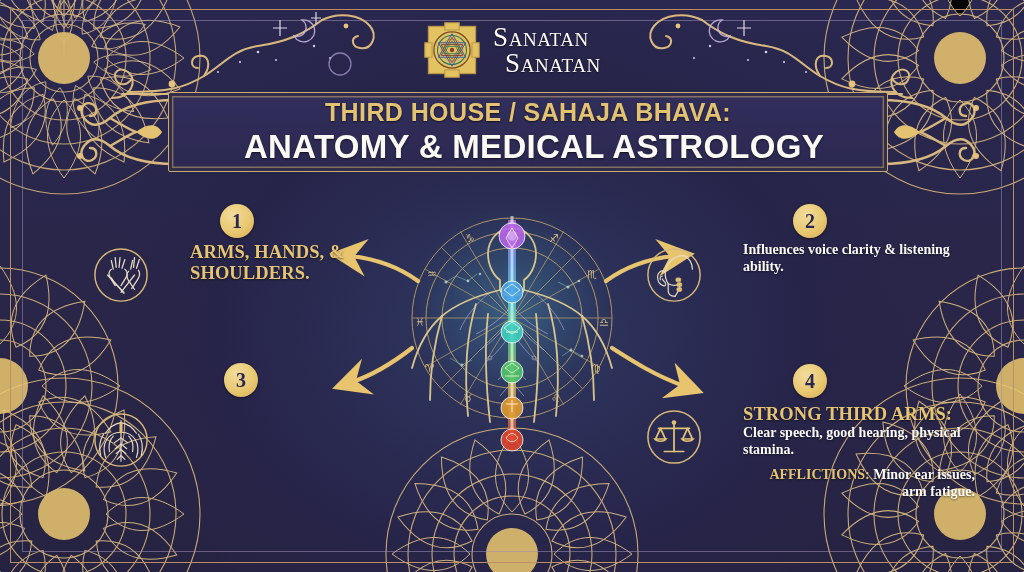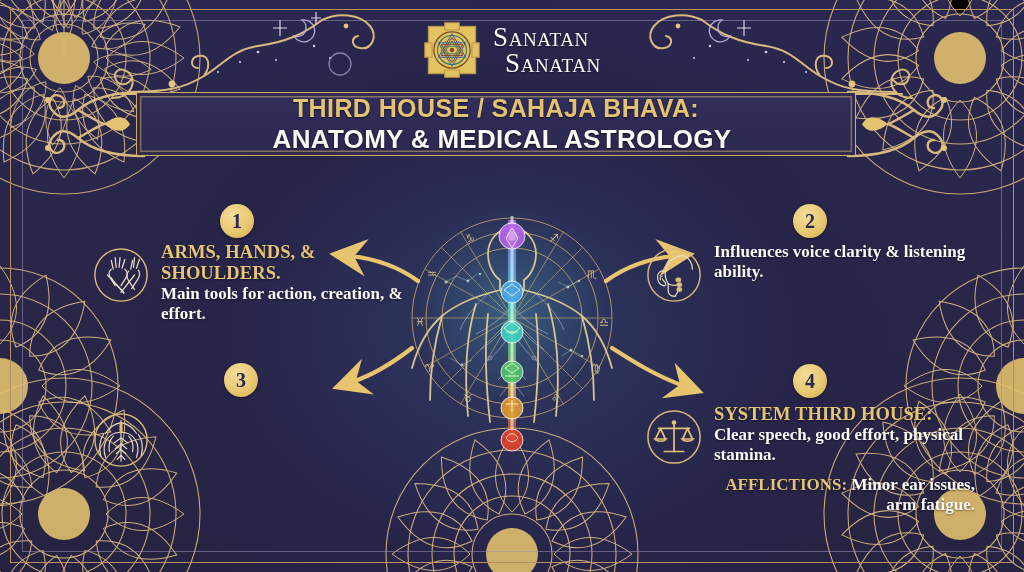--- a/index.html
+++ b/index.html
@@ -35,30 +35,30 @@
     color:#fdfcf7;font-family:"Liberation Serif",serif;
     text-shadow:0 1px 2px rgba(0,0,0,.55);}
   .brand span{font-size:27px;letter-spacing:.6px;font-variant:small-caps;font-weight:400;}
   .brand .b2{padding-left:12px;}
 
   .flourish{position:absolute;top:6px;pointer-events:none;}
   .fl-l{left:108px;}
   .fl-r{right:108px;transform:scaleX(-1);}
 
   
-  .banner{position:absolute;left:136px;top:92px;width:720px;height:64px;}
+  .banner{position:absolute;left:168px;top:92px;width:720px;height:80px;}
   .banner-box{position:absolute;inset:0;border:1.8px solid #cbab6b;border-radius:2px;
     background:linear-gradient(180deg,#322e5c 0%,#2b2850 100%);
     box-shadow:inset 0 0 0 3px rgba(41,38,73,.9), inset 0 0 0 4.4px rgba(203,171,107,.55);}
   .banner-txt{position:absolute;inset:0;display:flex;flex-direction:column;
     align-items:center;justify-content:center;gap:1px;}
   .t1{color:#e3c271;font-family:"Liberation Sans",sans-serif;font-weight:700;
       font-size:25px;letter-spacing:.4px;text-shadow:0 1px 2px rgba(0,0,0,.6);}
   .t2{color:#fbf9f4;font-family:"Liberation Sans",sans-serif;font-weight:700;
-      font-size:26px;letter-spacing:.3px;text-shadow:0 1px 2px rgba(0,0,0,.6);margin-left:12px;}
+      font-size:33px;letter-spacing:.3px;text-shadow:0 1px 2px rgba(0,0,0,.6);margin-left:12px;}
   .bscroll{position:absolute;top:50%;margin-top:-40px;pointer-events:none;}
   .bs-l{left:-118px;}
   .bs-r{right:-118px;transform:scaleX(-1);}
 
   
   .center-fig{position:absolute;left:50%;top:186px;margin-left:-122px;
     width:244px;height:300px;}
 
   
   .arrows{position:absolute;left:0;top:0;width:1024px;height:572px;pointer-events:none;}
@@ -73,26 +73,26 @@
     background:radial-gradient(circle at 38% 32%,#f3dc9c 0%,#e8c871 55%,#d6ac52 100%);
     color:#2b2750;font-family:"Liberation Serif",serif;font-size:20px;font-weight:700;
     display:flex;align-items:center;justify-content:center;
     box-shadow:0 1px 3px rgba(0,0,0,.45);}
   .bg1{left:128px;top:-36px;}
   .bg2{left:148px;top:-36px;}
   .bg3{left:132px;top:-42px;}
   .bg4{left:148px;top:-38px;}
   .blk-row{display:flex;gap:11px;align-items:flex-start;}
   .icon-c{flex:0 0 auto;width:58px;height:58px;margin-top:6px;}
-  .txt{flex:1 1 auto;padding-top:2px;}
+  .txt{flex:1 1 auto;padding-top:2px;margin-left:29px;}
   .head{color:#e5c473;font-family:"Liberation Serif",serif;font-weight:700;
     font-size:18.5px;line-height:1.13;letter-spacing:.1px;
     text-shadow:0 1px 2px rgba(0,0,0,.5);}
   .body{color:#fbfaf6;font-family:"Liberation Serif",serif;font-weight:700;
-    font-size:17px;line-height:1.2;text-shadow:0 1px 2px rgba(0,0,0,.5);}
+    font-size:14px;line-height:1.2;text-shadow:0 1px 2px rgba(0,0,0,.5);}
   .p2{margin-top:9px;text-align:right;}
   .p2 .inl{color:#e5c473;font-weight:700;}
   .p2 .bodyinl{color:#fbfaf6;font-weight:700;}
 </style>
 </head>
 <body>
 
 <div id="stage">
 
   <svg class="mandala m-tl" width="300" height="300" viewBox="0 0 300 300">
@@ -891,21 +891,20 @@
           <path d="M34 24 c3 2 3 6 1 9 l-5 8"></path>
           <path d="M20 33 c0 0 3 6 7 9 l6 7"></path>
           <path d="M40 24 l2 -9 M43 22 l1 -10 M46 23 l3 -9"></path>
           <path d="M38 26 c-3 3 -2 7 0 10 l6 9"></path>
           <path d="M48 25 c2 3 1 7 -1 10 l-6 9"></path>
           <path d="M16 30 L33 48 M44 30 L30 48"></path>
         </g>
       </svg>
       <div class="txt">
         <div class="head">ARMS, HANDS, &amp; SHOULDERS.</div>
-        <div class="body">Main tools for action, creation, &amp; effort.</div>
       </div>
     </div>
   </div>
 
   <div class="block blk2">
     <div class="badge bg2">2</div>
     <div class="blk-row">
       <svg class="icon-c" viewBox="0 0 60 60">
         <circle cx="30" cy="30" r="27" fill="none" stroke="#d8b877" stroke-width="1.5"></circle>
         <g fill="none" stroke="#e7dcc4" stroke-width="1.3" stroke-linecap="round" stroke-linejoin="round">
@@ -967,22 +966,22 @@
           <path d="M16 21 L11 32 M16 21 L21 32"></path>
           <path d="M44 21 L39 32 M44 21 L49 32"></path>
         </g>
         <g fill="none" stroke="#e4c274" stroke-width="1.6">
           <path d="M10 32 a6.5 4 0 0 0 12 0 Z"></path>
           <path d="M38 32 a6.5 4 0 0 0 12 0 Z"></path>
         </g>
         <circle cx="30" cy="15" r="2.4" fill="#e4c274"></circle>
       </svg>
       <div class="txt">
-        <div class="head">SYSTEM THIRD HOUSE:</div>
-        <div class="body">Clear speech, good effort, physical stamina.</div>
+        <div class="head">STRONG THIRD ARMS:</div>
+        <div class="body">Clear speech, good hearing, physical stamina.</div>
         <div class="body p2">
           <span class="inl">AFFLICTIONS:</span><span class="bodyinl"> Minor ear issues, arm fatigue.</span>
         </div>
       </div>
     </div>
   </div>
 
 </div>
 
 </body></html>

